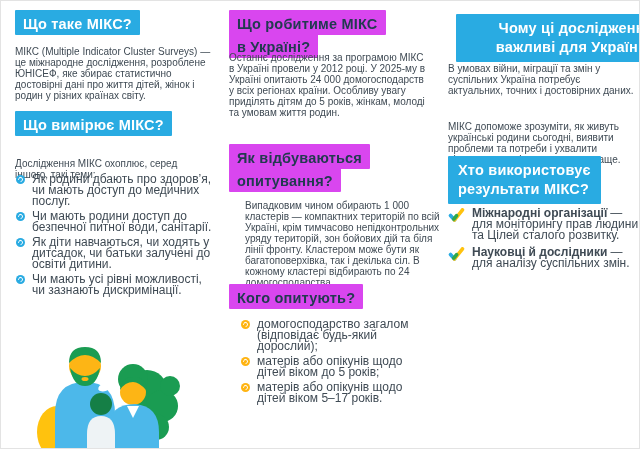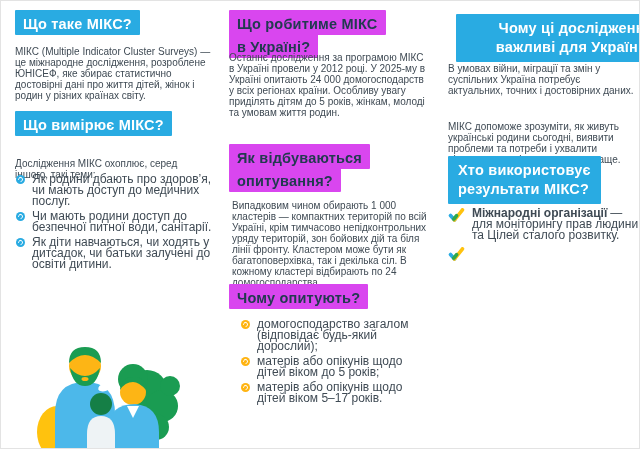--- a/index.html
+++ b/index.html
@@ -65,20 +65,24 @@
       <span class="txt">Як родини дбають про здоров’я, чи мають доступ до медичних послуг.</span>
     </div>
     <div class="bl">
       <span class="dot blue"></span>
       <span class="txt">Чи мають родини доступ до безпечної питної води, санітарії.</span>
     </div>
     <div class="bl">
       <span class="dot blue"></span>
       <span class="txt">Як діти навчаються, чи ходять у дитсадок, чи батьки залучені до освіти дитини.</span>
     </div>
+    <div class="bl">
+      <span class="dot blue"></span>
+      <span class="txt">Чи мають усі рівні можливості, чи зазнають дискримінації.</span>
+    </div>
   </div>
 
   <svg class="blk" style="left:28px;top:341px" width="160" height="108" viewBox="0 0 160 108" aria-hidden="true">
 
     <ellipse cx="28" cy="90" rx="20" ry="26" fill="#ffc20e"></ellipse>
 
     <path d="M26 108 V72 Q26 40 56 40 Q86 40 86 72 V108 Z" fill="#4cb8ea"></path>
 
     <circle cx="56" cy="24" r="16" fill="#fdb515"></circle>
     <path d="M40 21 Q40 5 56 5 Q72 5 72 21 Q64 13 56 13 Q48 13 40 21 Z" fill="#1a9c52"></path>
@@ -110,24 +114,24 @@
 в Україні?</span>
   </div>
 
   <div class="blk p" style="left:228px;top:51px;width:197px">Останнє дослідження за програмою МІКС в Україні провели у 2012 році. У 2025-му в Україні опитають 24 000 домогосподарств у всіх регіонах країни. Особливу увагу приділять дітям до 5 років, жінкам, молоді та умовам життя родин.</div>
 
   <div class="blk h yellow" style="left:228px;top:146px;width:200px">
     <span class="tag">Як відбуваються
 опитування?</span>
   </div>
 
-  <div class="blk p" style="left:231px;top:199px;width:197px">Випадковим чином обирають 1 000 кластерів — компактних територій по всій Україні, крім тимчасово непідконтрольних уряду територій, зон бойових дій та біля лінії фронту. Кластером може бути як багатоповерхівка, так і декілька сіл. В кожному кластері відбирають по 24 домогосподарства.</div>
+  <div class="blk p" style="left:244px;top:199px;width:197px">Випадковим чином обирають 1 000 кластерів — компактних територій по всій Україні, крім тимчасово непідконтрольних уряду територій, зон бойових дій та біля лінії фронту. Кластером може бути як багатоповерхівка, так і декілька сіл. В кожному кластері відбирають по 24 домогосподарства.</div>
 
   <div class="blk h yellow" style="left:228px;top:286px;width:200px">
-    <span class="tag">Чому опитують?</span>
+    <span class="tag">Кого опитують?</span>
   </div>
 
   <div class="blk" style="left:240px;top:318px;width:188px">
     <div class="bl">
       <span class="dot yel"></span>
       <span class="txt">домогосподарство загалом (відповідає будь-який дорослий);</span>
     </div>
     <div class="bl">
       <span class="dot yel"></span>
       <span class="txt">матерів або опікунів щодо дітей віком до 5 років;</span>
@@ -159,16 +163,17 @@
         <line x1="5.8" y1="11.2" x2="8.6" y2="7.6" stroke="#2ea84f" stroke-width="3.6" stroke-linecap="round"></line>
       </svg>
       <span class="txt"><span class="lead">Міжнародні організації</span><span>— для моніторингу прав людини та Цілей сталого розвитку.</span></span>
     </div>
     <div class="bl bl3">
       <svg class="chk" viewBox="0 0 17 14">
         <line x1="2.5" y1="7.5" x2="6.5" y2="12" stroke="#29abe2" stroke-width="3.6" stroke-linecap="round"></line>
         <line x1="6.5" y1="12" x2="14.5" y2="1.8" stroke="#ffc20e" stroke-width="3.6" stroke-linecap="round"></line>
         <line x1="5.8" y1="11.2" x2="8.6" y2="7.6" stroke="#2ea84f" stroke-width="3.6" stroke-linecap="round"></line>
       </svg>
+      <span class="txt"><span class="lead">Науковці й дослідники</span><span>— для аналізу суспільних змін.</span></span>
     </div>
   </div>
 
 </div>
 
 </body></html>

